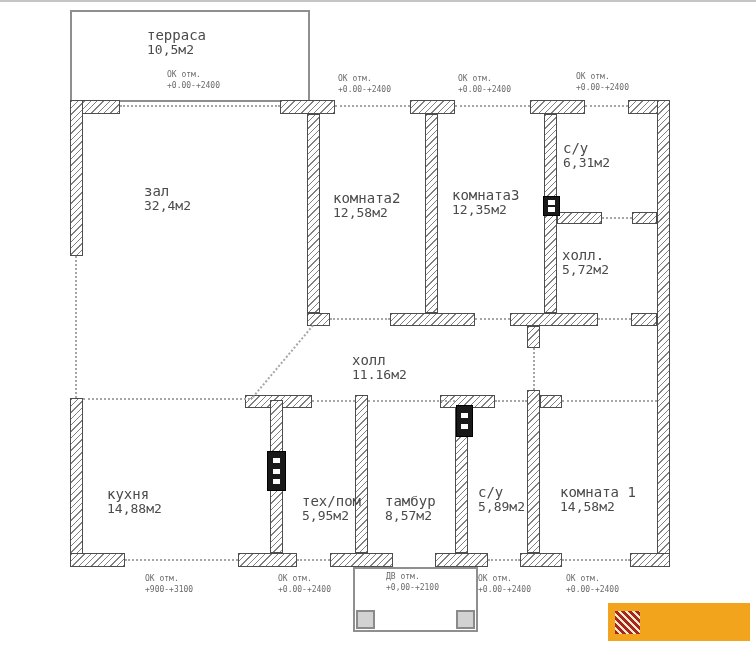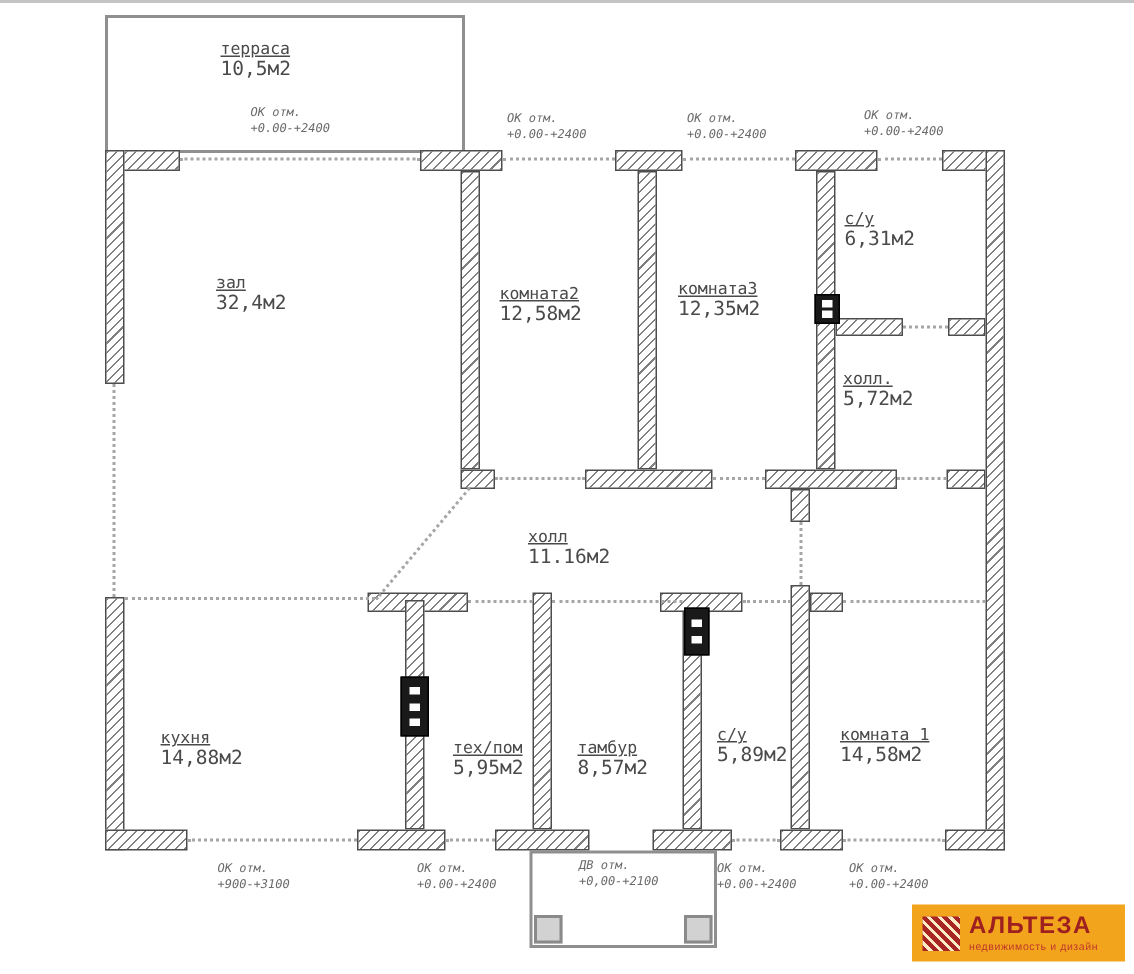--- a/index.html
+++ b/index.html
@@ -15,25 +15,25 @@
   .dg{position:absolute;height:0;border-top:2px dotted #a6a6a6;z-index:4;transform-origin:0 0;}
   
   .thin{position:absolute;box-sizing:border-box;border:2px solid #8f8f8f;background:#fff;z-index:1;}
   .col{position:absolute;box-sizing:border-box;background:#d2d2d2;border:2px solid #8a8a8a;z-index:2;}
   
   .panel{position:absolute;background:#191919;border:1px solid #000;z-index:5;
          display:flex;flex-direction:column;justify-content:space-evenly;align-items:center;}
   .panel .sq{width:7px;height:5px;background:#fdfdfd;}
   
   .room-label{position:absolute;z-index:6;color:#4a4a4a;line-height:1.15;white-space:nowrap;}
-  .room-label .rn{display:block;font-size:11px;text-decoration:underline;}
+  .room-label .rn{display:block;font-size:14px;}
   .room-label .ra{display:block;font-size:13px;}
   
   .ann{position:absolute;z-index:6;color:#6b6b6b;font-size:8px;line-height:1.35;white-space:nowrap;}
-  .ann span{display:block;font-style:italic;}
+  .ann span{display:block;}
   
   .edge{position:absolute;left:0;top:0;width:756px;height:2px;background:#c4c4c4;z-index:0;}
   
   .logo{position:absolute;left:608px;top:603px;width:142px;height:38px;background:#F2A41D;z-index:7;
         display:flex;align-items:center;padding:0 7px;box-sizing:border-box;
         font-family:"Liberation Sans", sans-serif;}
   .logo-icon{width:25px;height:23px;background:#A72522;flex:0 0 auto;margin-right:6px;
         background-image:repeating-linear-gradient(45deg,transparent 0,transparent 3px,#FCEBC4 3px,#FCEBC4 5px);}
   .logo-text{display:flex;flex-direction:column;}
   .logo-title{font-size:16px;font-weight:bold;color:#9E1F1F;letter-spacing:1px;line-height:1;}
@@ -199,17 +199,13 @@
   <span>ОК отм.</span>
     <span>+0.00-+2400</span>
 </div>
 <div class="ann" style="left:566px;top:574px">
   <span>ОК отм.</span>
     <span>+0.00-+2400</span>
 </div>
 
 <div class="logo">
   <div class="logo-icon"></div>
-  <div class="logo-text">
-    <span class="logo-title">АЛЬТЕЗА</span>
-    <span class="logo-sub">недвижимость и дизайн</span>
-  </div>
 </div>
 
 </body></html>

